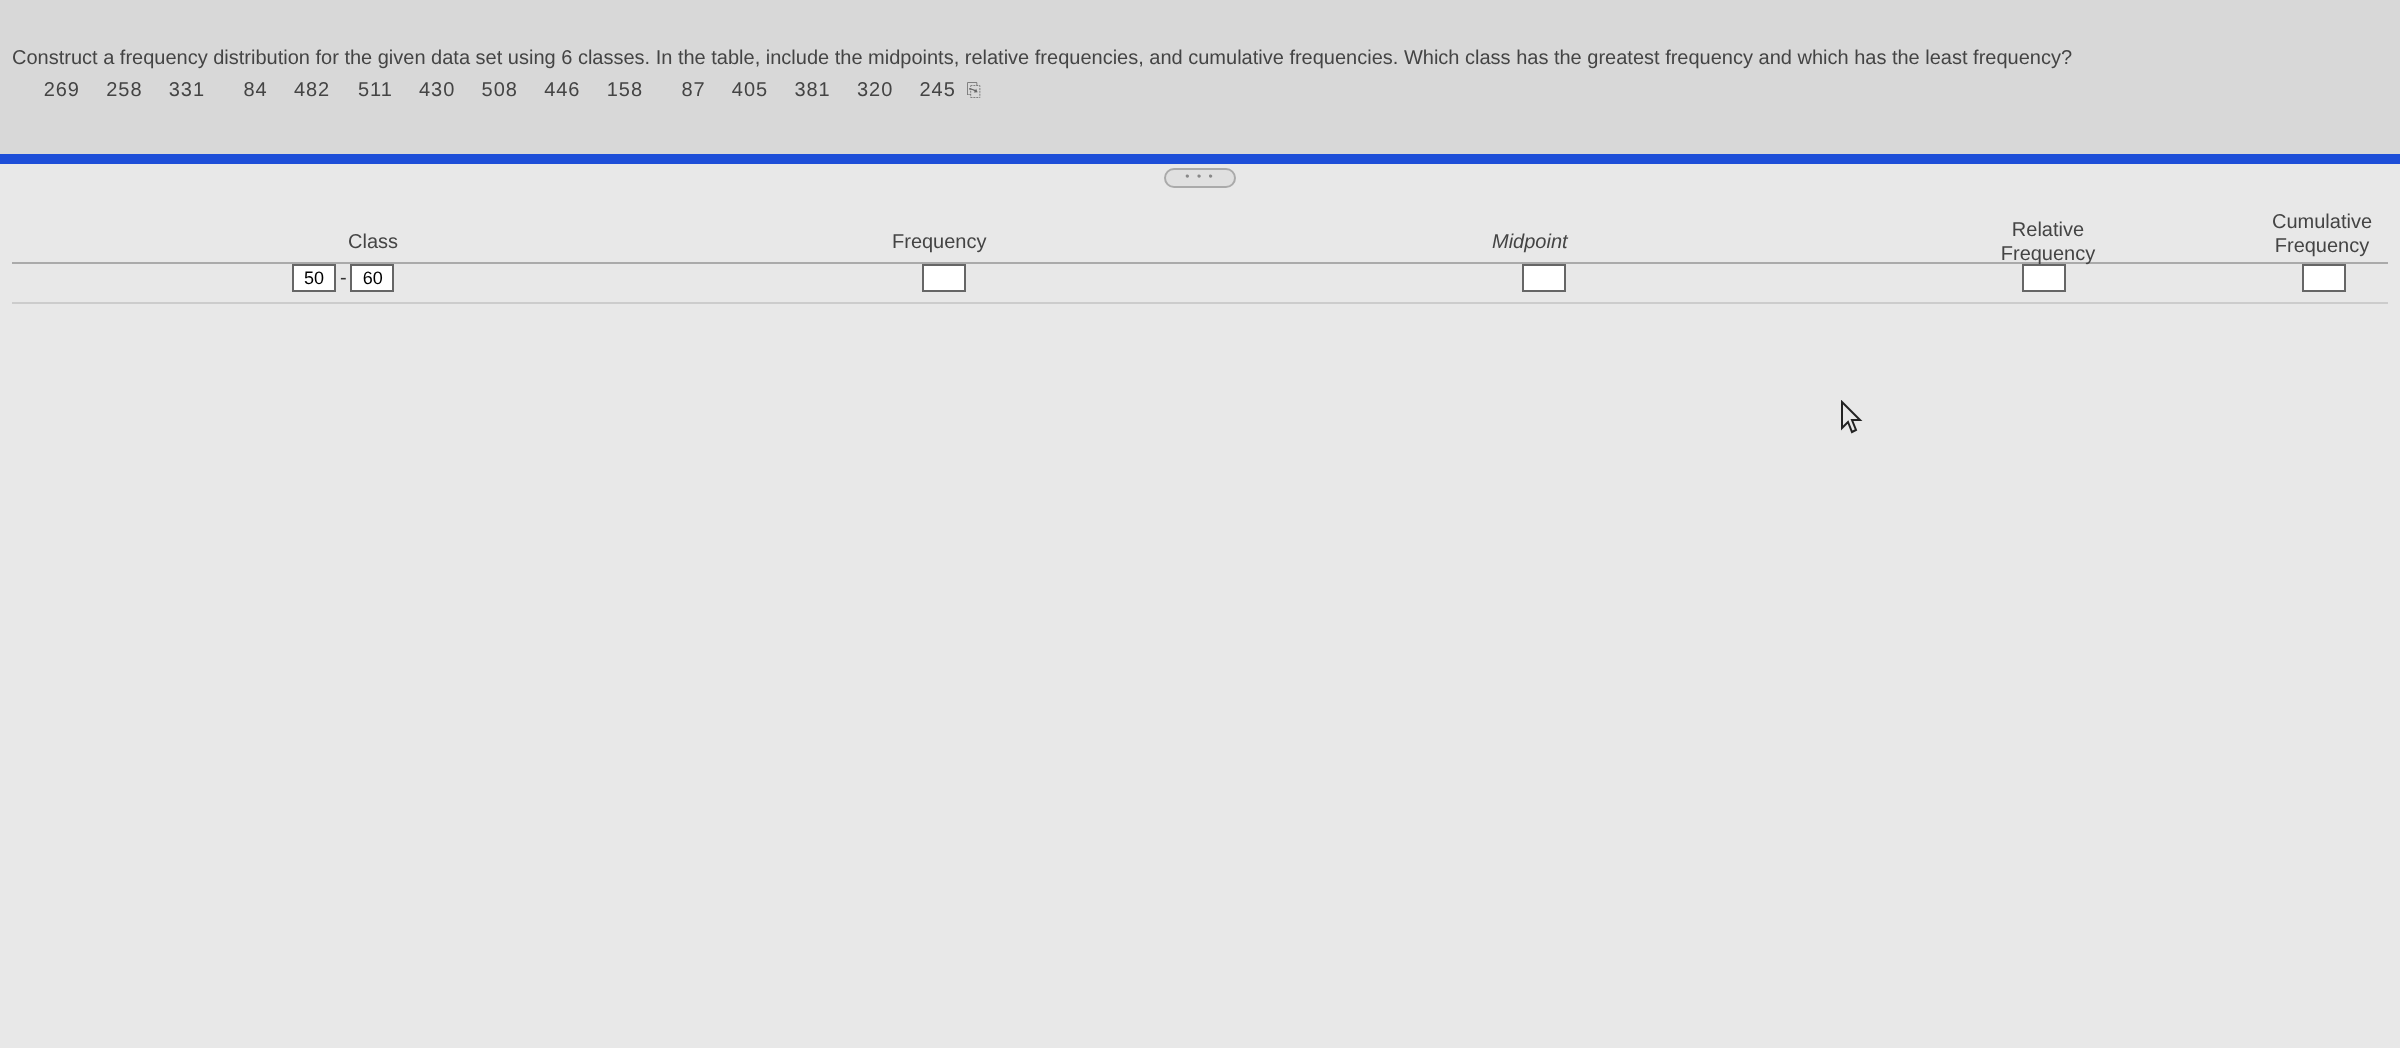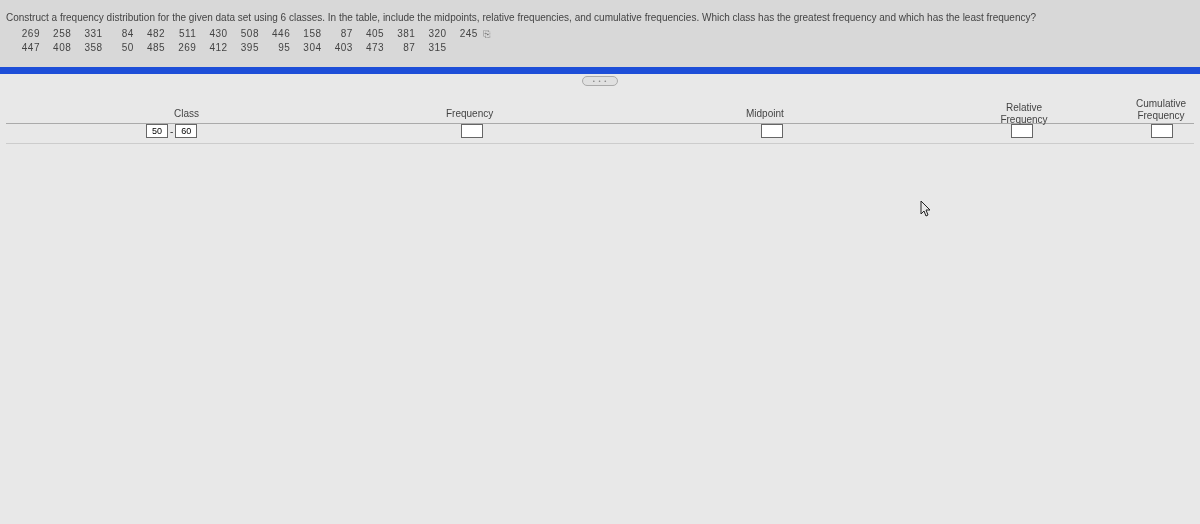--- a/index.html
+++ b/index.html
@@ -11,22 +11,22 @@
       font-family: Arial, sans-serif;
       font-size: 11px;
       color: #333;
       background: #e8e8e8;
       width: 1200px;
       height: 524px;
       position: relative;
     }
     .top-section {
       background: #d8d8d8;
-      padding: 12px 6px;
-      border-bottom: 7px solid #1d4ed8;
+      padding: 24px 6px;
+      border-bottom: 5px solid #1d4ed8;
     }
     .question-text {
       font-size: 10px;
       color: #444;
       margin-bottom: 4px;
     }
     .data-label {
       font-size: 10px;
       color: #444;
       margin-left: 110px;
@@ -93,21 +93,21 @@
       border-bottom: 1px solid #aaa;
     }
     .col-header {
       position: absolute;
       font-size: 10px;
       color: #444;
       text-align: center;
     }
     .col-class { left: 168px; top: 10px; }
     .col-frequency { left: 440px; top: 10px; }
-    .col-midpoint { left: 740px; top: 10px; }
+    .col-midpoint { left: 740px; top: 10px; font-style: italic; }
     .col-relative { left: 983px; top: 4px; width: 70px; }
     .col-cumulative { left: 1120px; top: 0; width: 70px; }
     .two-line {
       line-height: 1.2;
     }
     .data-row-table {
       position: relative;
       height: 20px;
       border-bottom: 1px solid #ccc;
     }
@@ -161,36 +161,20 @@
       <span class="num">508</span>
       <span class="num">446</span>
       <span class="num">158</span>
       <span class="num">87</span>
       <span class="num">405</span>
       <span class="num">381</span>
       <span class="num">320</span>
       <span class="num">245</span>
       <span class="copy-icon">⎘</span>
     </div>
-    <div class="data-row">
-      <span class="num">447</span>
-      <span class="num">408</span>
-      <span class="num">358</span>
-      <span class="num">50</span>
-      <span class="num">485</span>
-      <span class="num">269</span>
-      <span class="num">412</span>
-      <span class="num">395</span>
-      <span class="num">95</span>
-      <span class="num">304</span>
-      <span class="num">403</span>
-      <span class="num">473</span>
-      <span class="num">87</span>
-      <span class="num">315</span>
-    </div>
   </div>
 </div>
 
 <div class="divider-area">
   <div class="divider-pill">
     <span class="pill-dots">• • •</span>
   </div>
 </div>
 
 <div class="instructions">

